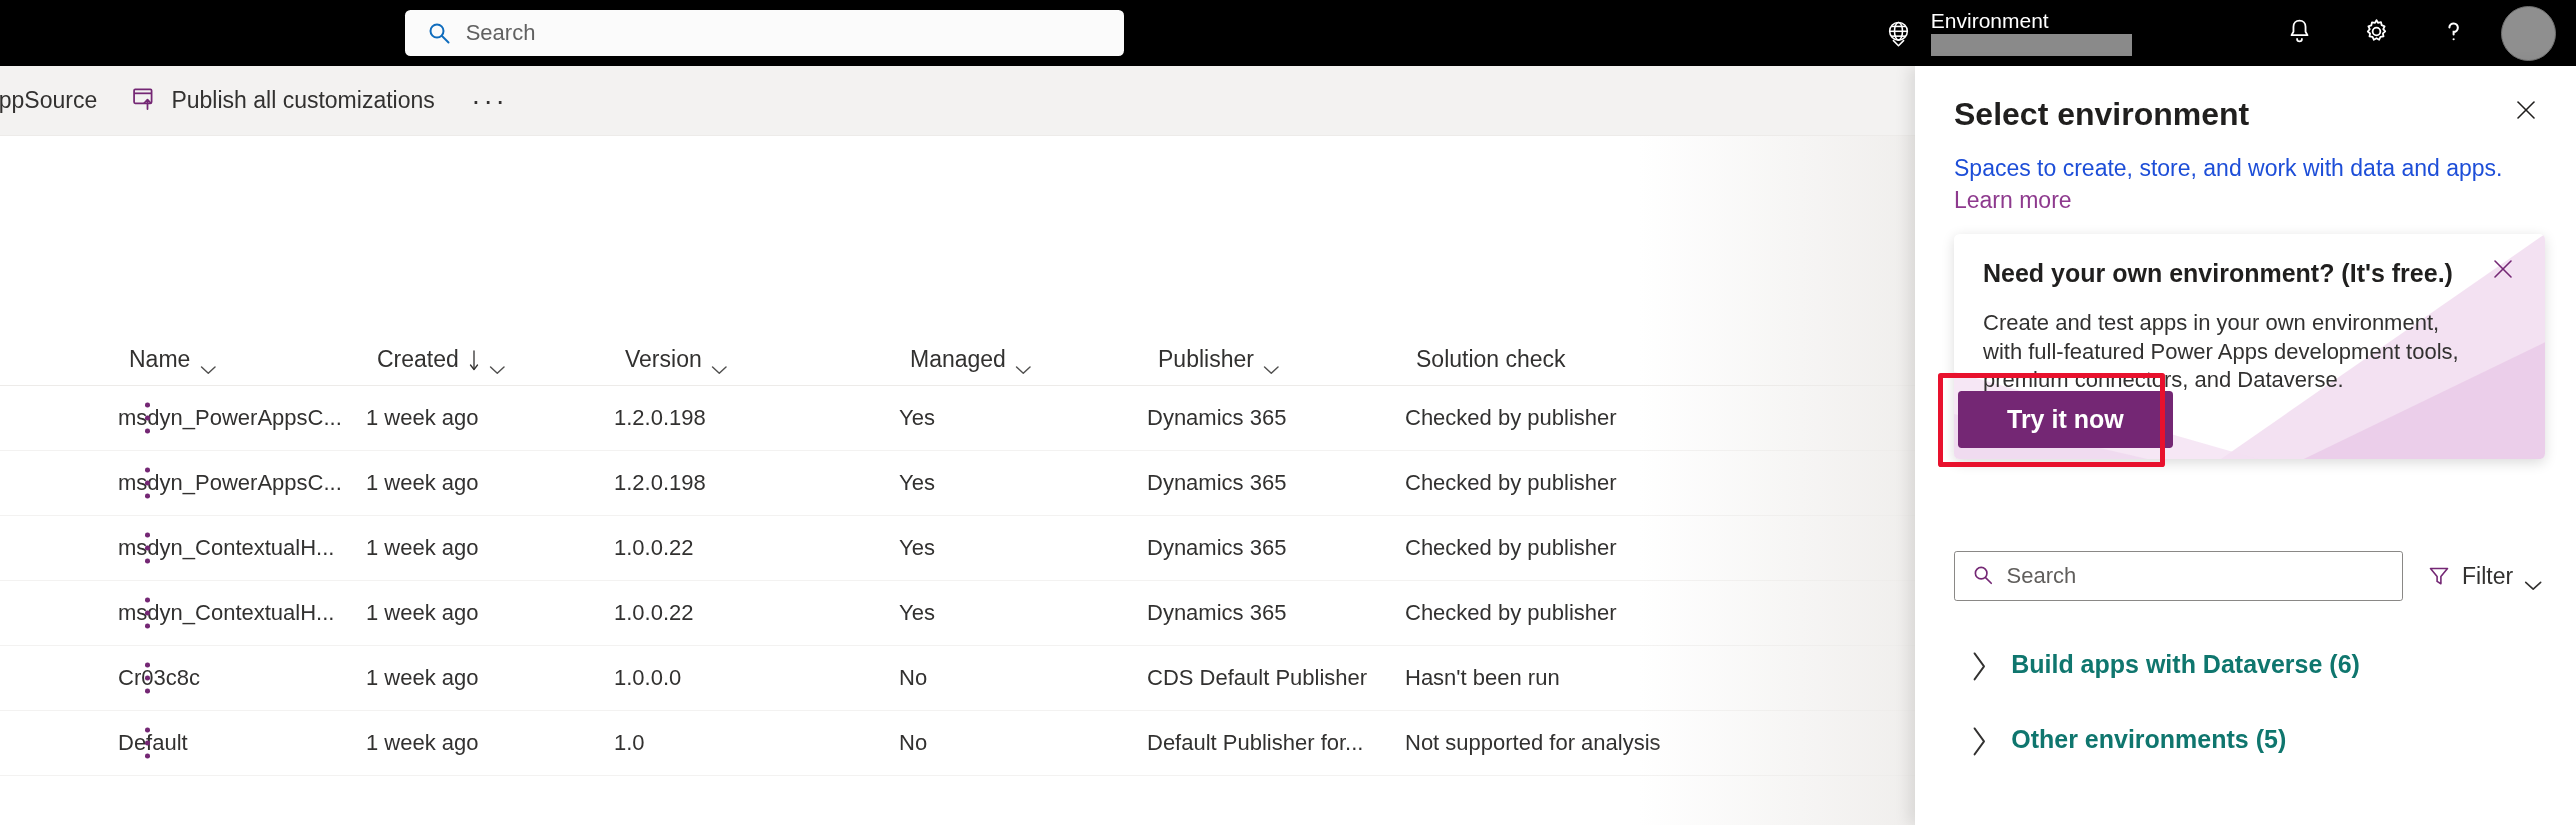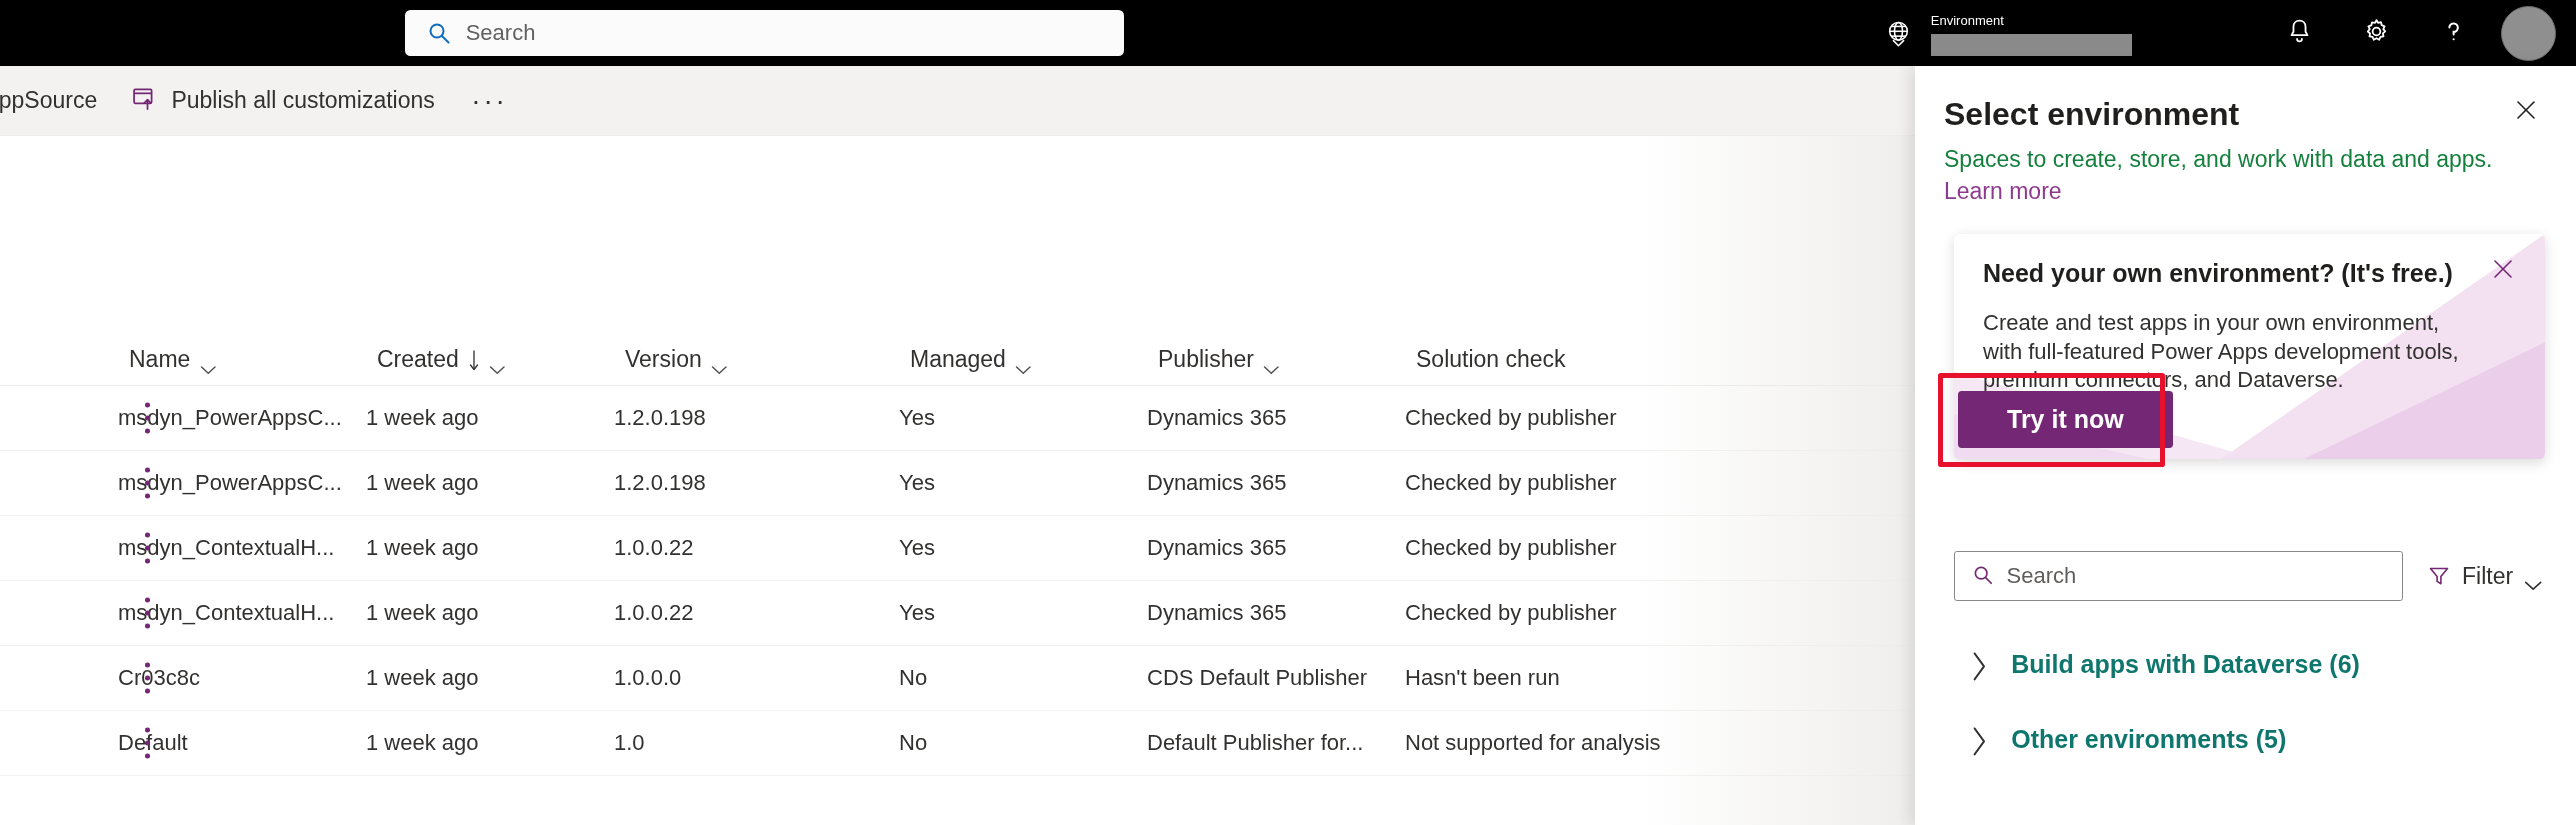--- a/index.html
+++ b/index.html
@@ -32,21 +32,21 @@
     font-family: "Liberation Sans", sans-serif;
   }
 
   .suite-right {
     position: absolute; right: 0; top: 0;
     height: 66px; display: flex; align-items: center;
   }
   .globe-icon { width: 31px; height: 31px; margin-right: 16.6px; }
   .env-block { display: flex; flex-direction: column; justify-content: center; margin-right: 129px; }
   .env-label {
-    color: #ffffff; font-size: 13px; line-height: 22px;
+    color: #ffffff; font-size: 21px; line-height: 22px;
     margin-bottom: 2.8px; font-family: "Liberation Sans", sans-serif;
   }
   .env-redacted {
     width: 201px; height: 22px; background: #8a8a8a;
   }
   .suite-icon-btn {
     width: 77px; height: 66px;
     display: flex; align-items: center; justify-content: center;
   }
   .suite-icon-btn svg { width: 29px; height: 29px; }
@@ -141,29 +141,29 @@
     pointer-events: none;
   }
 
   
   .panel {
     position: absolute; top: 66px; right: 0;
     width: 661px; height: 759px;
     background: #ffffff;
     box-shadow: -6.4px 0 14.7px rgba(0,0,0,0.10);
   }
-  .panel-head { padding: 29px 39px 0 29px; position: relative; }
+  .panel-head { padding: 29px 39px 0 39px; position: relative; }
   .panel-title {
     font-size: 32px; font-weight: bold; color: #201f1e;
     font-family: "Liberation Sans", sans-serif;
     line-height: 39px;
   }
   .panel-sub {
-    margin-top: 11px;
-    font-size: 23px; color: #15803d; line-height: 29px;
+    margin-top: 20px;
+    font-size: 23px; color: #1d4ed8; line-height: 29px;
     font-family: "Liberation Sans", sans-serif;
   }
   .panel-link {
     display: inline-block; margin-top: 3.7px;
     font-size: 23px; color: #8e3a8e; text-decoration: none;
     font-family: "Liberation Sans", sans-serif;
   }
   .panel-close {
     position: absolute; top: 26px; right: 31px;
     width: 39px; height: 39px;

